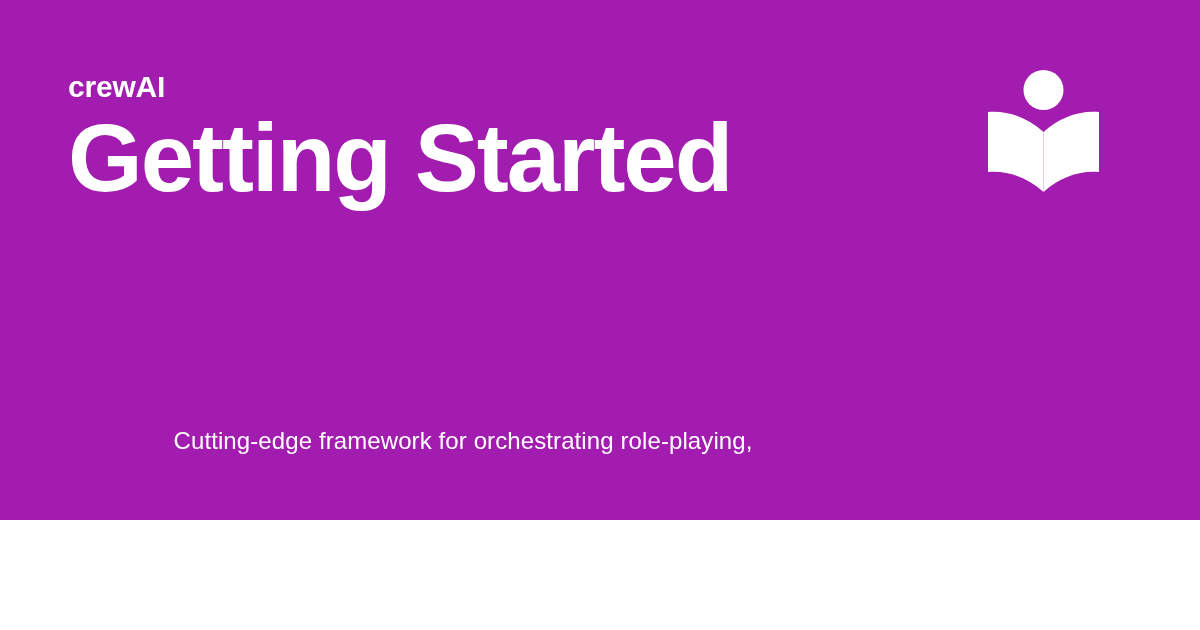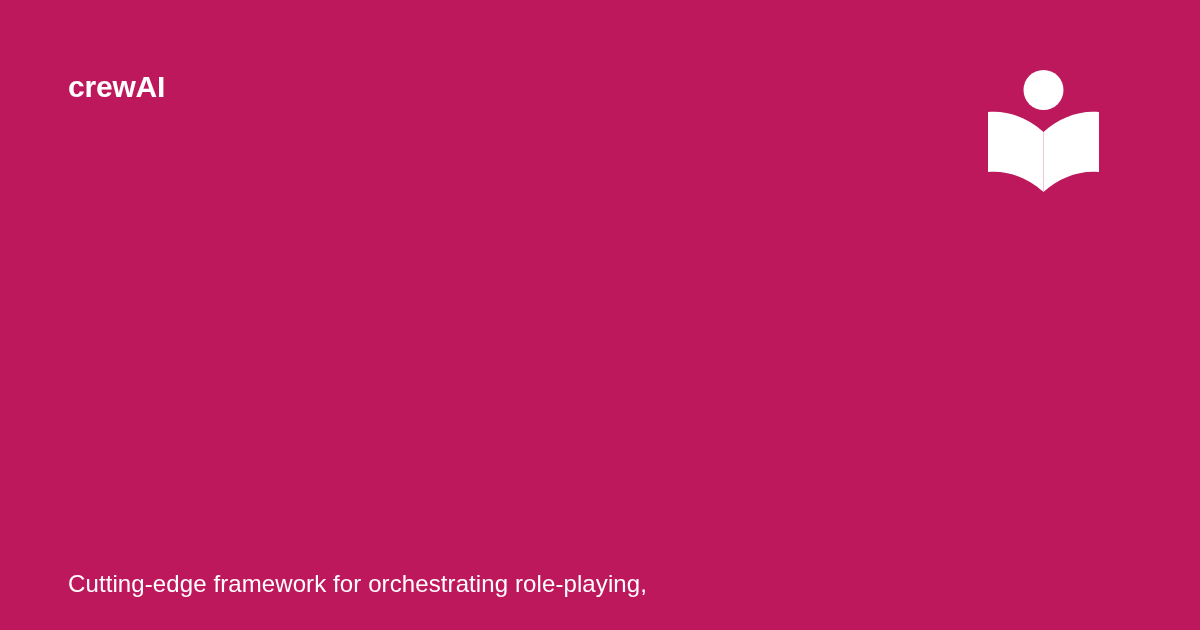--- a/index.html
+++ b/index.html
@@ -12,22 +12,22 @@
     height: 630px;
     overflow: hidden;
     font-family: "Liberation Sans", sans-serif;
     -webkit-font-smoothing: antialiased;
   }
 
   .og-card {
     position: relative;
     box-sizing: border-box;
     width: 1200px;
-    height: 630px;
-    background: #be185d;
+    height: 520px;
+    background: #a21caf;
     display: flex;
     flex-direction: column;
     justify-content: flex-start;
     padding: 0;
     overflow: hidden;
   }
 
   
   .card-header {
     position: relative;
@@ -80,21 +80,22 @@
     white-space: nowrap;
   }
 
   
   .spacer {
     flex: 1 1 auto;
   }
 
   
   .description-block {
-    padding: 0 68px 29px 68px;
+    padding: 0 68px 62px 68px;
+    text-align: center;
   }
   .description {
     color: #ffffff;
     font-size: 24px;
     font-weight: normal;
     line-height: 35px;
     margin: 0;
     max-width: 790px;
     letter-spacing: 0.1px;
   }
@@ -125,20 +126,23 @@
         <path fill="#ffffff" d="
           M111,42
           C91,40 71,48 55.5,62
           L55.5,122
           C71,108 91,100 111,102
           Z"></path>
       </svg>
     </div>
   </div>
 
+  <div class="title-block">
+    <h1 class="page-title">Getting Started</h1>
+  </div>
 
   <div class="spacer"></div>
 
   <div class="description-block">
     <p class="description">
       <span class="desc-line">Cutting-edge framework for orchestrating role-playing,</span>
     </p>
   </div>
 
 </div>

